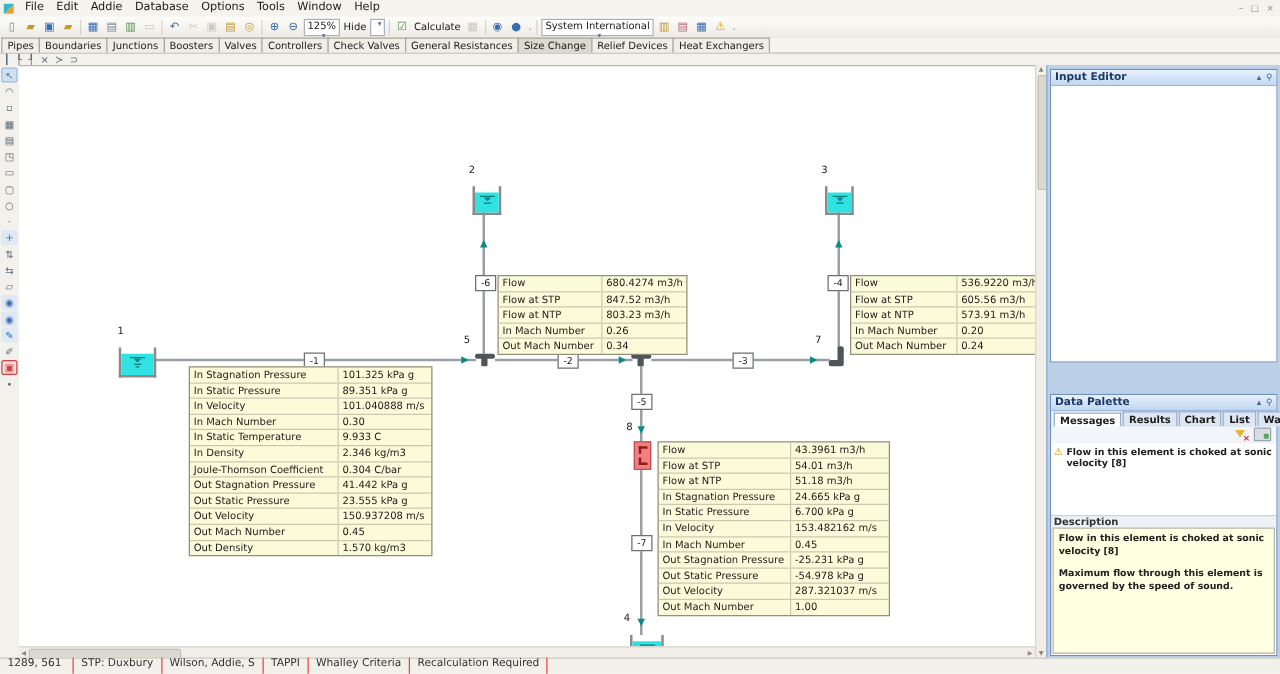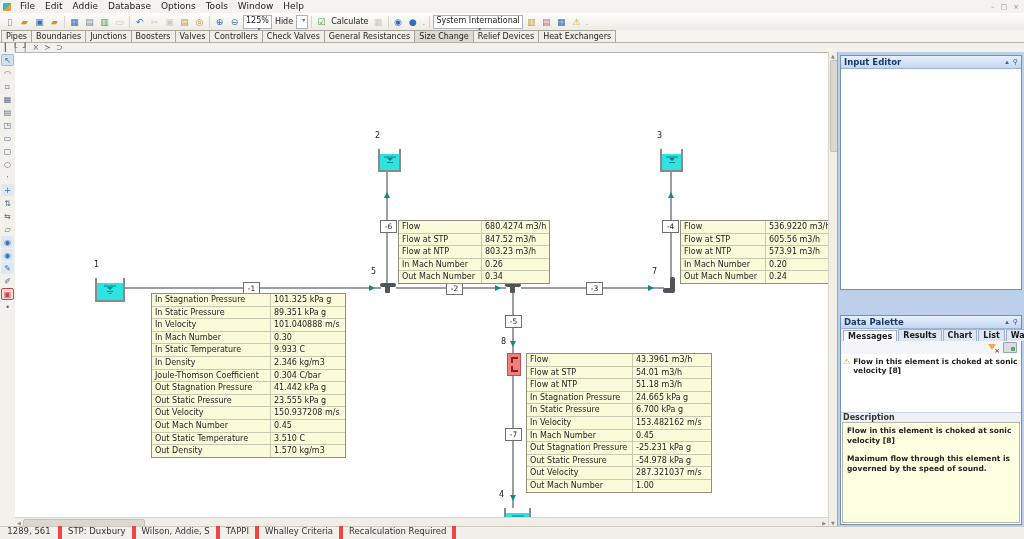--- a/index.html
+++ b/index.html
@@ -105,21 +105,21 @@
   .msgline{display:flex;align-items:flex-start;gap:3px;padding:3px 2px 0 2px;font-size:7.5px;line-height:9px;color:#222;}
   .warnglyph{color:#d89c16;font-size:8px;line-height:9px;}
   .desclabel{position:absolute;top:96px;left:0;right:0;height:10px;font-size:8px;color:#333;
              background:#eef1f6;padding-left:2px;line-height:10px;border-top:1px solid #c8d4e6;}
   .descbody{position:absolute;top:106px;left:1px;right:1px;bottom:1px;background:#ffffe1;
             border:1px solid #b8b5aa;padding:3px 4px;font-size:7.5px;line-height:9.5px;color:#222;}
   .descbody p{margin:0 0 9px 0;}
   
   .statusbar{position:absolute;left:0;right:0;bottom:0;height:12px;background:#f2f0ea;
              border-top:1px solid #ccc9c0;display:flex;align-items:center;font-size:8.5px;color:#333;}
-  .seg{padding:0 6px;border-right:4px solid #ef4444;height:14px;line-height:10px;white-space:nowrap;text-align:center;}
+  .seg{padding:0 6px;border-right:1px solid #ef4444;height:14px;line-height:10px;white-space:nowrap;}
   .seg:first-child{min-width:46px;}
 </style>
 </head>
 <body>
 
 <div id="app">
 
   <div class="menubar">
     <span class="appicon"></span>
     <span><span class="menu-item">File</span><span class="menu-item">Edit</span><span class="menu-item">Addie</span><span class="menu-item">Database</span><span class="menu-item">Options</span><span class="menu-item">Tools</span><span class="menu-item">Window</span><span class="menu-item">Help</span></span>
@@ -361,24 +361,20 @@
         </div>
         <div class="row">
           <span class="l">Out Velocity</span>
           <span class="v">150.937208 m/s</span>
         </div>
         <div class="row">
           <span class="l">Out Mach Number</span>
           <span class="v">0.45</span>
         </div>
         <div class="row">
-          <span class="l">Out Static Temperature</span>
-          <span class="v">3.510 C</span>
-        </div>
-        <div class="row">
           <span class="l">Out Density</span>
           <span class="v">1.570 kg/m3</span>
         </div>
       </div>
     <div class="ptable tb6" style="left:383px;top:167px">
 
     <div class="row">
           <span class="l">Flow</span>
           <span class="v">680.4274 m3/h</span>
         </div>

